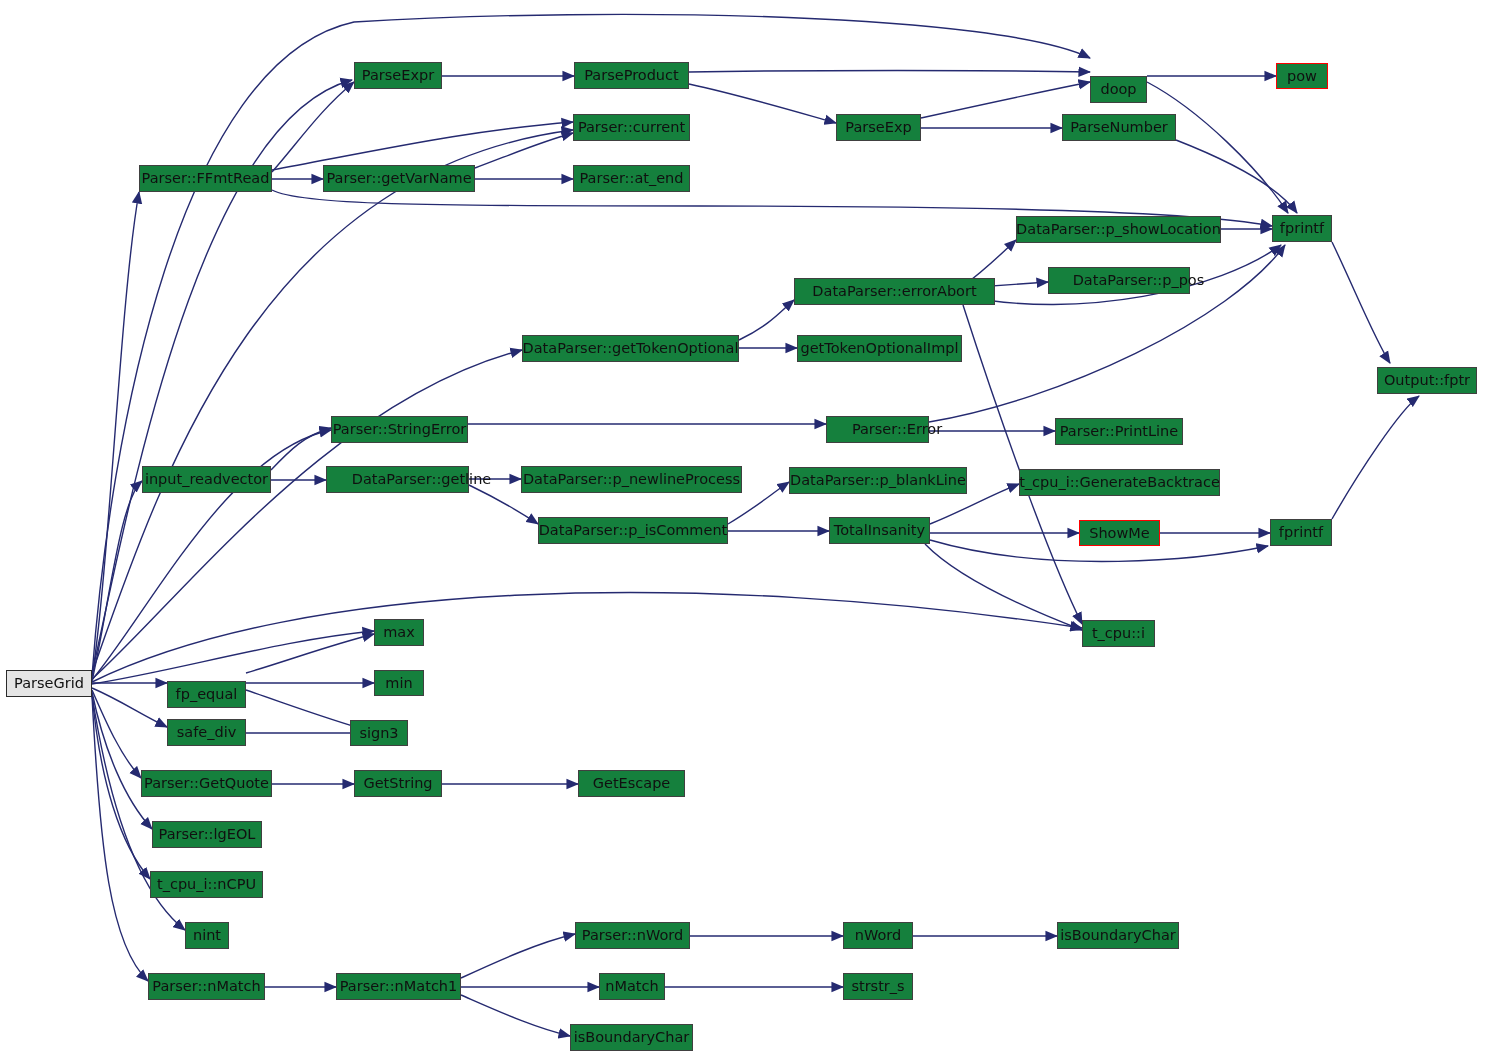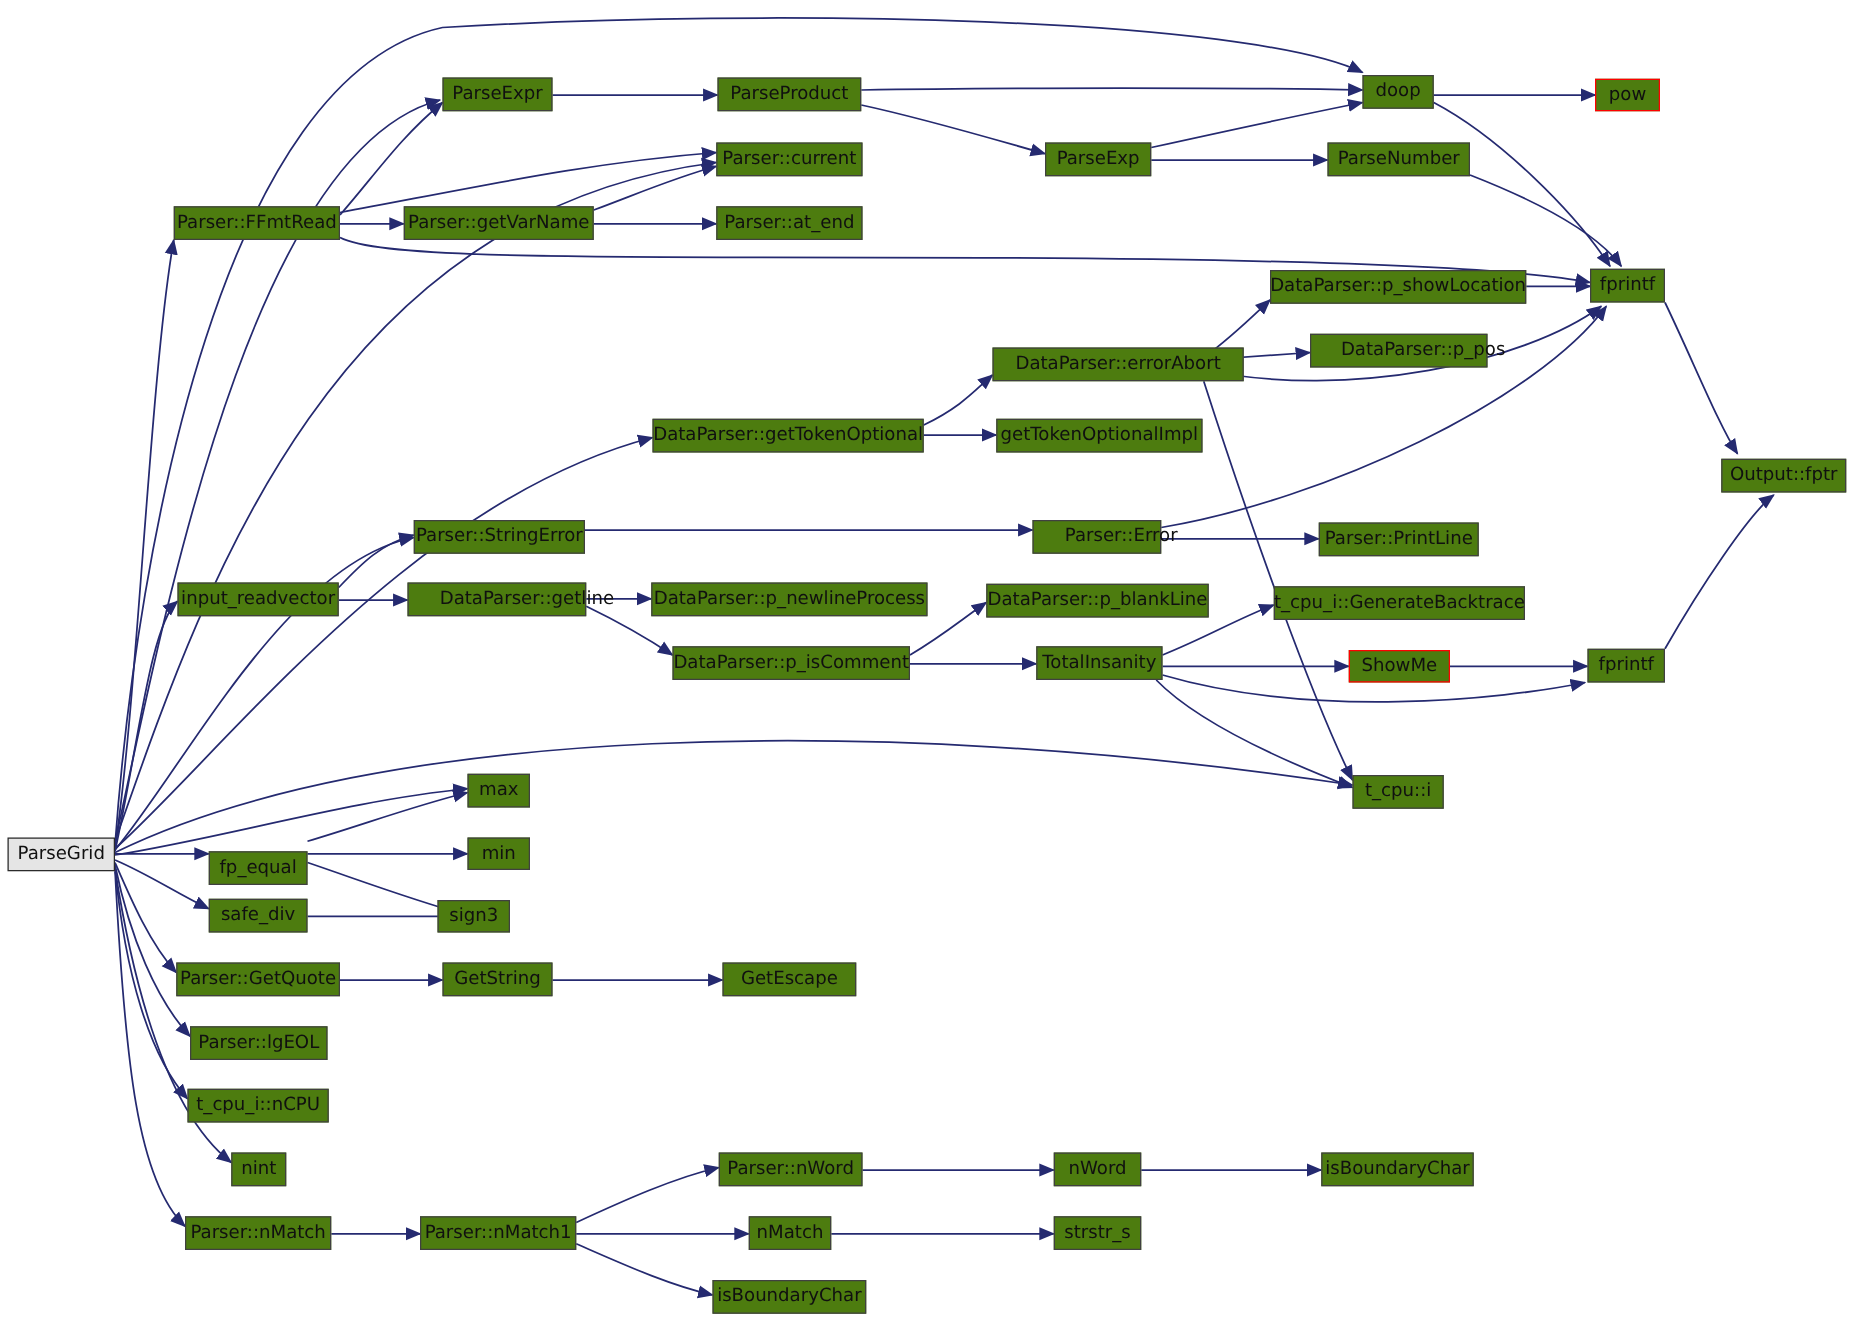--- a/index.html
+++ b/index.html
@@ -1,20 +1,20 @@
 <!DOCTYPE html>
 <html><head>
 <meta charset="utf-8">
 <style>
   html,body{margin:0;padding:0;background:#ffffff;}
   #canvas{position:relative;width:1485px;height:1056px;background:#ffffff;
           font-family:"DejaVu Sans","Liberation Sans",sans-serif;}
   svg.edges{position:absolute;left:0;top:0;width:1485px;height:1056px;overflow:visible;}
   .node{position:absolute;box-sizing:border-box;border:1px solid #404040;
-        background:#4d7c0f;display:flex;align-items:center;justify-content:center;
+        background:#15803d;display:flex;align-items:center;justify-content:center;
         font-size:14.5px;color:#101010;white-space:nowrap;line-height:1;}
   .node.root{background:#e5e5e5;border-color:#2b2b2b;}
   .node.warn{border:1.5px solid #ff0000;}
   .edge{fill:none;stroke:#252a70;stroke-width:1.4px;}
   .ahead{fill:#252a70;stroke:none;}
 </style>
 </head>
 <body>
 
 <div id="canvas">
@@ -96,21 +96,21 @@
   <div id="node-layer">
       <div class="node root" style="left: 6px; top: 670px; width: 86px; height: 27px;">
         <span>ParseGrid</span>
       </div>
       <div class="node" style="left: 354px; top: 62px; width: 88px; height: 27px;">
         <span>ParseExpr</span>
       </div>
       <div class="node" style="left: 574px; top: 62px; width: 115px; height: 27px;">
         <span>ParseProduct</span>
       </div>
-      <div class="node" style="left: 1090px; top: 60px; width: 57px; height: 27px;">
+      <div class="node" style="left: 1090px; top: 76px; width: 57px; height: 27px;">
         <span>doop</span>
       </div>
       <div class="node warn" style="left: 1276px; top: 63px; width: 52px; height: 26px;">
         <span>pow</span>
       </div>
       <div class="node" style="left: 836px; top: 114px; width: 85px; height: 27px;">
         <span>ParseExp</span>
       </div>
       <div class="node" style="left: 1062px; top: 114px; width: 114px; height: 27px;">
         <span>ParseNumber</span>

